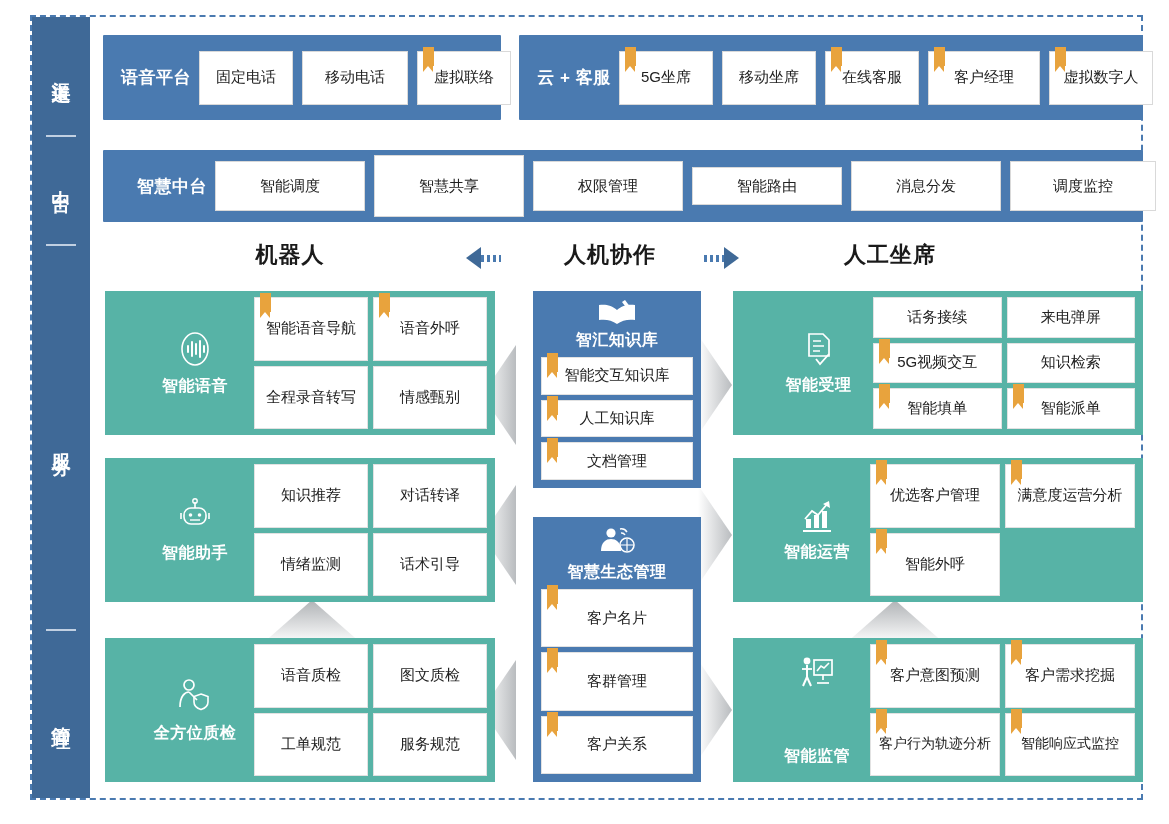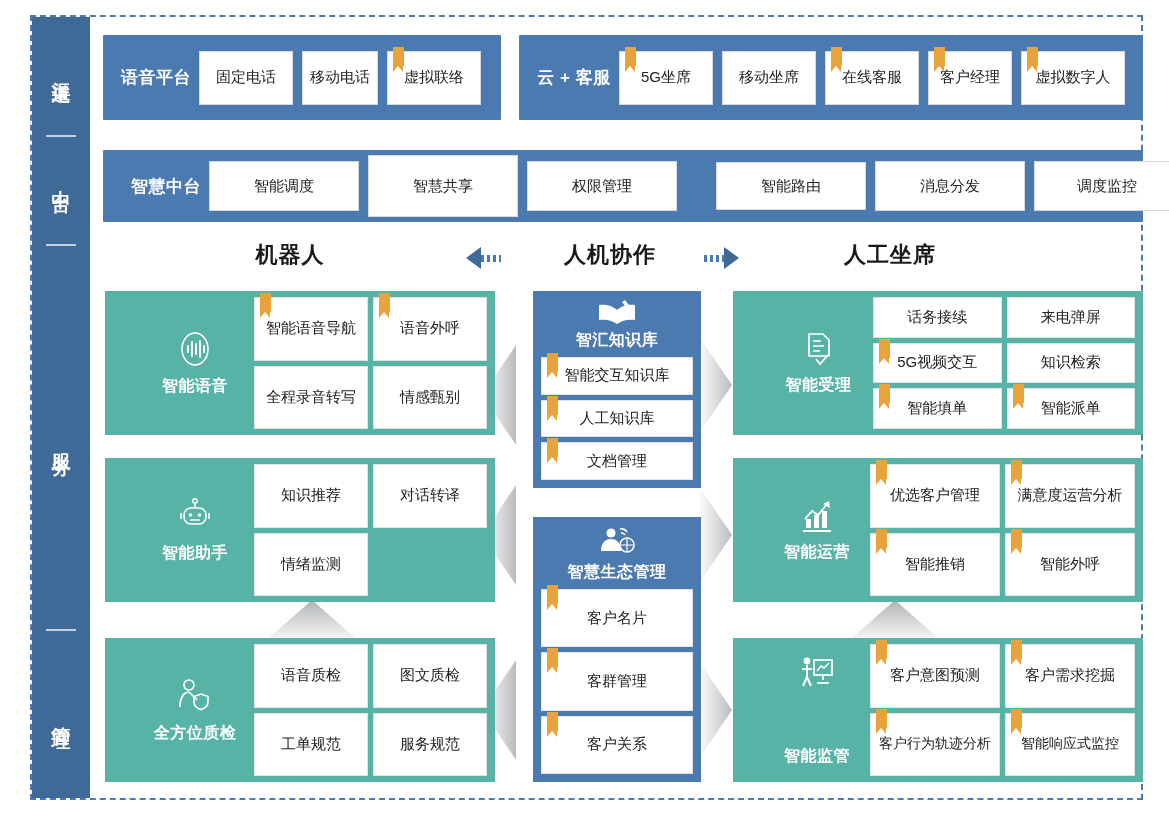--- a/index.html
+++ b/index.html
@@ -130,21 +130,21 @@
       <div style="writing-mode:vertical-rl;display:inline-block;letter-spacing:4px;">管理</div>
     </div>
   </div>
 
   <div class="band" style="left:103px;top:35px;width:398px;height:85px;padding:0 10px;">
     <div class="band-title" style="width:86px;">语音平台</div>
     <div class="band-cells">
       <div class="cell" style="width:94px;">
         <span>固定电话</span>
       </div>
-      <div class="cell" style="width:76px;">
+      <div class="cell" style="width:106px;">
         <span>移动电话</span>
       </div>
       <div class="cell" style="width:94px;">
         <span class="bm"></span>
         <span>虚拟联络</span>
       </div>
     </div>
   </div>
 
   <div class="band" style="left:519px;top:35px;width:624px;height:85px;padding:0 10px;">
@@ -154,44 +154,44 @@
         <span class="bm"></span>
         <span>5G坐席</span>
       </div>
       <div class="cell" style="width:94px;">
         <span>移动坐席</span>
       </div>
       <div class="cell" style="width:94px;justify-content:center;">
         <span class="bm"></span>
         <span>在线客服</span>
       </div>
-      <div class="cell" style="width:84px;">
+      <div class="cell" style="width:112px;">
         <span class="bm"></span>
         <span>客户经理</span>
       </div>
       <div class="cell" style="width:104px;">
         <span class="bm"></span>
         <span>虚拟数字人</span>
       </div>
     </div>
   </div>
 
-  <div class="band" style="left:103px;top:150px;width:1040px;height:72px;padding:0 20px;">
+  <div class="band" style="left:103px;top:150px;width:1040px;height:72px;padding:0 26px;">
     <div class="band-title" style="width:86px;">智慧中台</div>
     <div class="band-cells">
       <div class="cell" style="width:150px;height:50px;">
         <span>智能调度</span>
       </div>
       <div class="cell" style="width:150px;height:62px;">
         <span>智慧共享</span>
       </div>
       <div class="cell" style="width:150px;height:50px;">
         <span>权限管理</span>
       </div>
-      <div class="cell" style="width:150px;height:48px;margin-left:30px;">
+      <div class="cell" style="width:150px;height:38px;">
         <span>智能路由</span>
       </div>
       <div class="cell" style="width:150px;height:50px;">
         <span>消息分发</span>
       </div>
       <div class="cell" style="width:146px;height:50px;">
         <span>调度监控</span>
       </div>
     </div>
   </div>
@@ -340,20 +340,23 @@
     <div class="grid c2r2">
       <div class="tile">
         <span>知识推荐</span>
       </div>
       <div class="tile">
         <span>对话转译</span>
       </div>
       <div class="tile">
         <span>情绪监测</span>
       </div>
+      <div class="tile">
+        <span>话术引导</span>
+      </div>
     </div>
   </div>
 
   <div class="group green" style="left:105px;top:638px;width:390px;height:144px;padding:6px 8px 6px 0;">
     <div class="grp-label" style="width:118px;">
       <span class="grp-icon">
         <svg width="40" height="40" viewBox="0 0 40 40">
           <circle cx="14" cy="9" r="5" fill="none" stroke="#fff" stroke-width="1.7"></circle>
           <path d="M5 31 C5 20 10 16 14 16" fill="none" stroke="#fff" stroke-width="1.7"></path>
           <path d="M14 16 L22 24" fill="none" stroke="#fff" stroke-width="1.7"></path>
@@ -487,24 +490,20 @@
       <span class="gtxt">智能运营</span>
     </div>
     <div class="grid c2r2">
       <div class="tile">
         <span class="bm"></span>
         <span>优选客户管理</span>
       </div>
       <div class="tile">
         <span class="bm"></span>
         <span>满意度运营分析</span>
-      </div>
-      <div class="tile">
-        <span class="bm"></span>
-        <span>智能推销</span>
       </div>
       <div class="tile">
         <span class="bm"></span>
         <span>智能外呼</span>
       </div>
     </div>
   </div>
 
   <div class="group green" style="left:733px;top:638px;width:410px;height:144px;padding:6px 8px 6px 0;">
     <div class="grp-label" style="width:106px;gap:48px;">

